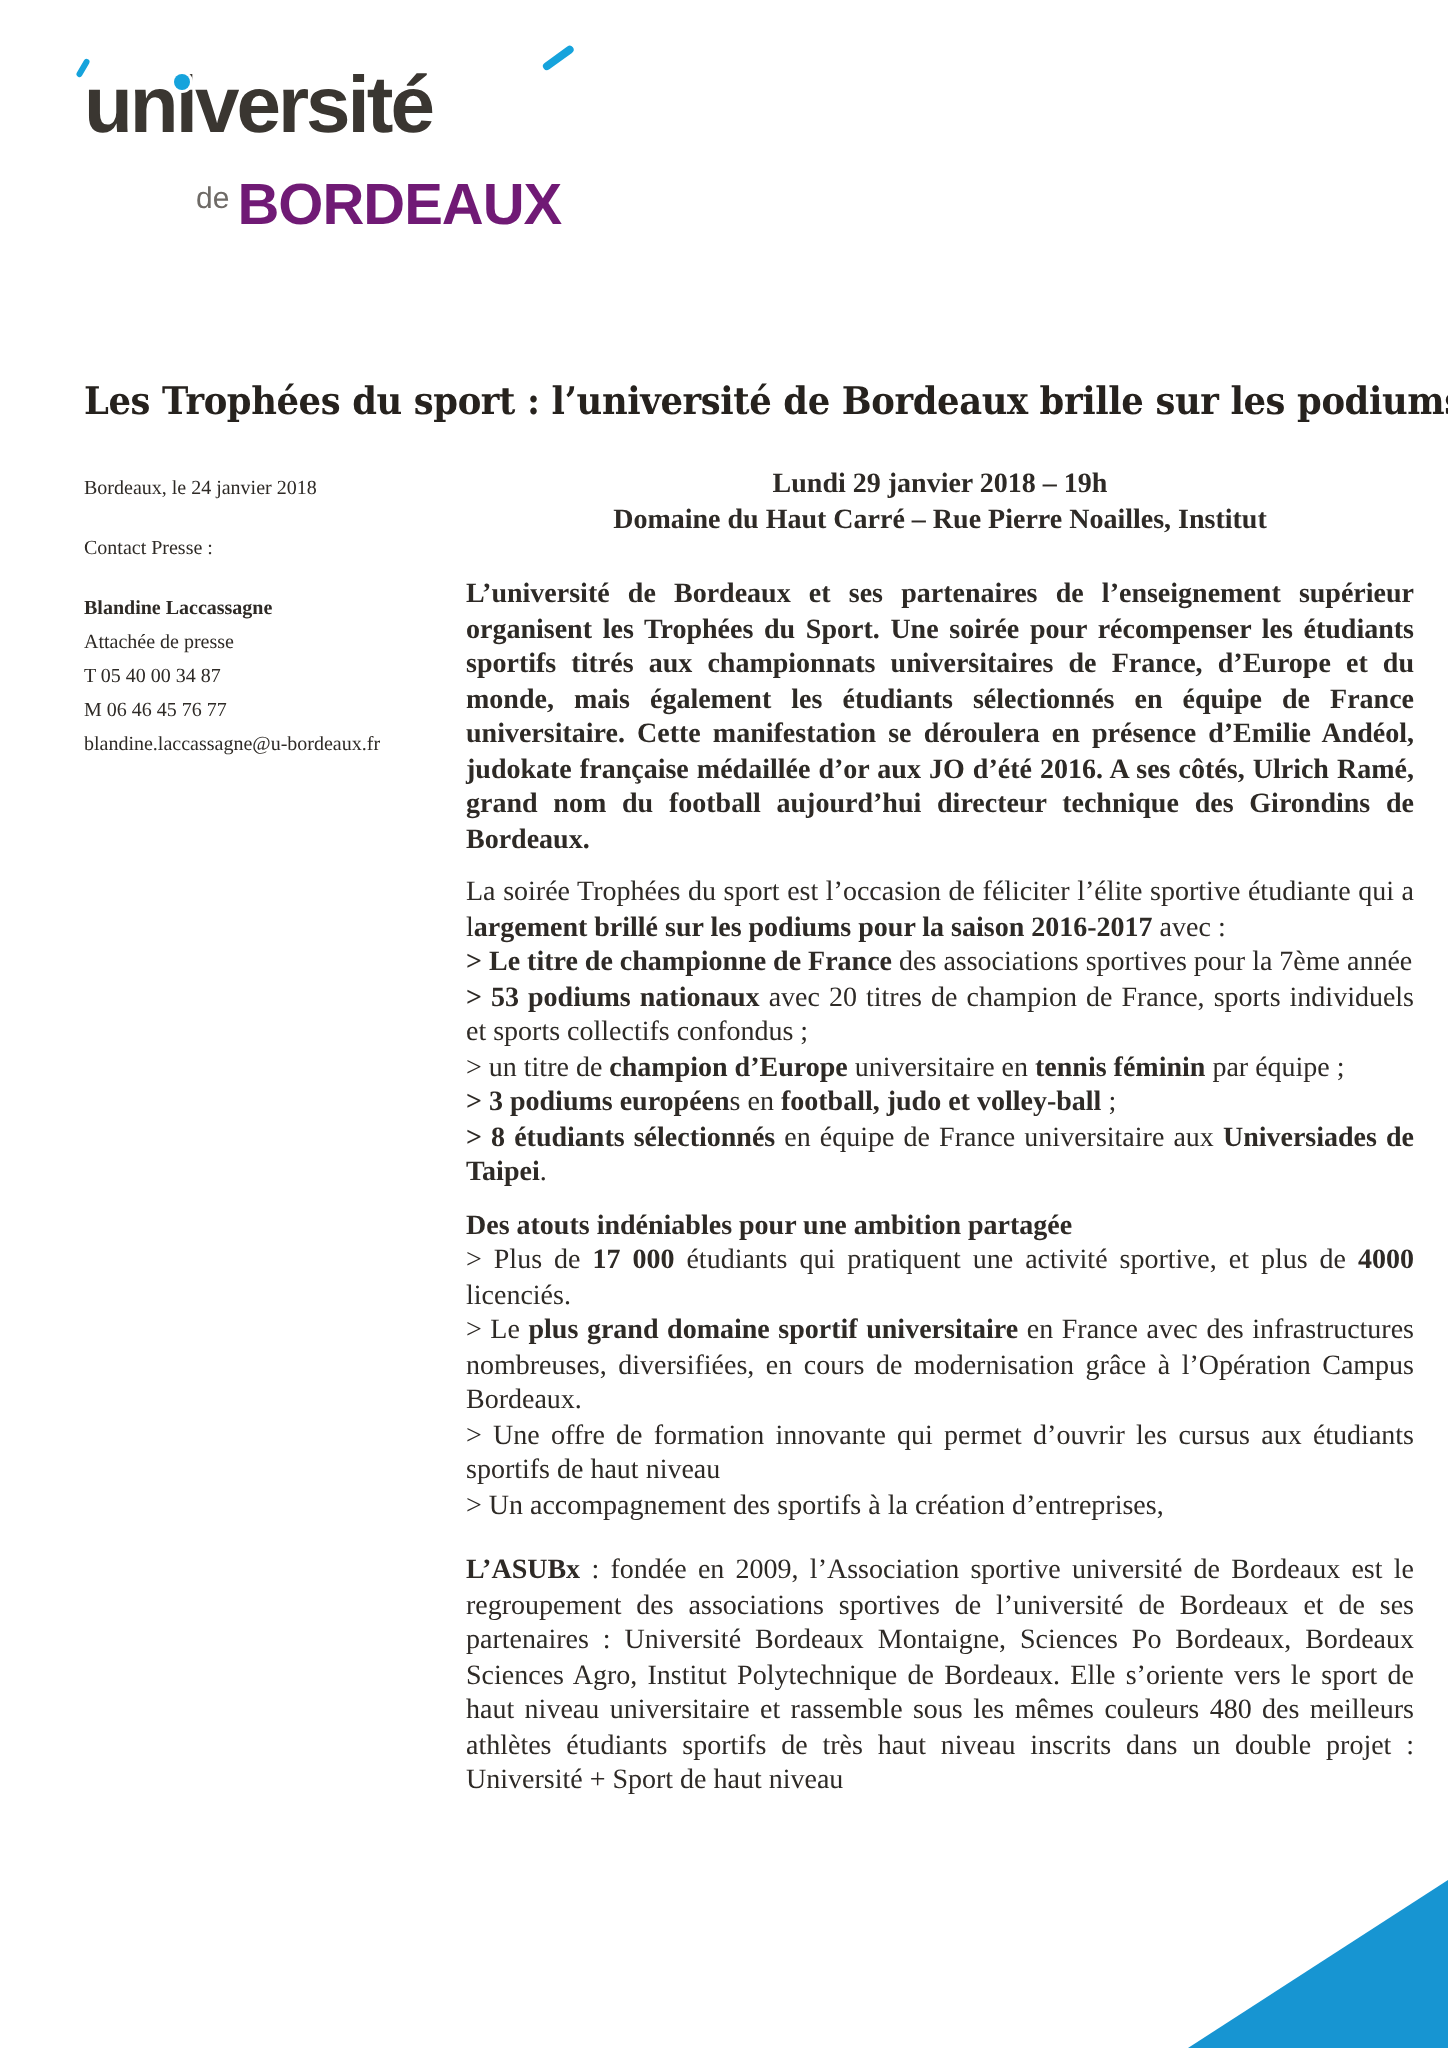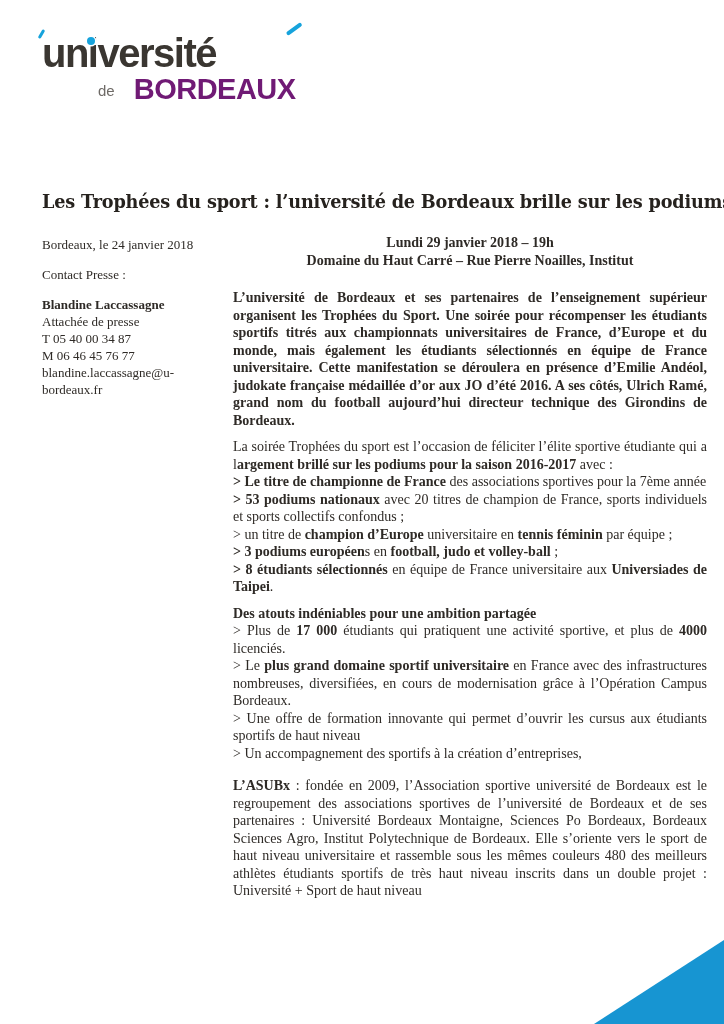--- a/index.html
+++ b/index.html
@@ -7,38 +7,38 @@
     position:relative;width:724px;height:1024px;margin:0 auto;
     background:#ffffff;overflow:hidden;
     font-family:"Liberation Serif","DejaVu Serif",serif;color:#2e2a26;
   }
   
   .logo{position:absolute;left:42px;top:33px;font-family:"Liberation Sans","DejaVu Sans",sans-serif;}
   .logo-word{position:relative;display:inline-block;font-size:40px;font-weight:bold;letter-spacing:-1.5px;color:#3a3631;line-height:1;}
   .logo-tick{position:absolute;left:-2px;top:-4px;width:3px;height:10px;border-radius:2px;background:#16a3dc;transform:rotate(30deg);}
   .logo-idot{position:absolute;left:45px;top:4px;width:8px;height:8px;border-radius:50%;background:#16a3dc;box-shadow:0 0 0 1.5px #ffffff;}
   .logo-accent{position:absolute;right:-7px;top:-6px;width:18px;height:3.5px;border-radius:2px;background:#16a3dc;transform:rotate(-36deg);}
-  .logo-sub{display:flex;align-items:center;gap:19px;margin-top:3px;padding-left:56px;}
+  .logo-sub{display:flex;align-items:flex-start;gap:4px;margin-top:17px;padding-left:56px;}
   .logo-de{font-size:15px;color:#6e6a66;line-height:1;margin-top:2px;}
   .logo-city{font-size:29px;font-weight:bold;letter-spacing:-0.5px;color:#701a75;line-height:0.9;}
   
   .banner{
     position:absolute;left:43px;top:126px;
     font-family:"DejaVu Serif",serif;font-weight:bold;font-size:33px;letter-spacing:1px;
     color:rgba(102,196,233,0.10);
     -webkit-text-stroke:1.3px #62c3e9;
   }
   
   .title{
     position:absolute;left:42px;top:190px;white-space:nowrap;
     font-family:"DejaVu Serif",serif;font-weight:bold;font-size:19px;letter-spacing:-0.2px;color:#26221e;
     transform:scaleX(0.93);transform-origin:left top;
   }
   
-  .sidebar{position:absolute;left:42px;top:236px;width:172px;font-size:13px;line-height:17px;}
+  .sidebar{position:absolute;left:42px;top:236px;width:172px;font-size:10px;line-height:17px;}
   .sb-date{margin-bottom:13px;}
   .sb-contact{margin-bottom:13px;}
   .sb-name{font-weight:bold;}
   .sb-email{overflow-wrap:break-word;}
   
   .main{position:absolute;left:233px;top:234px;width:474px;font-size:14px;line-height:17.5px;text-align:justify;}
   .event{font-weight:bold;line-height:18px;margin-bottom:19px;text-align:center;}
   .para{margin:0 0 9px 0;}
   .bold-para{font-weight:bold;}
   .group{margin-bottom:9px;}

